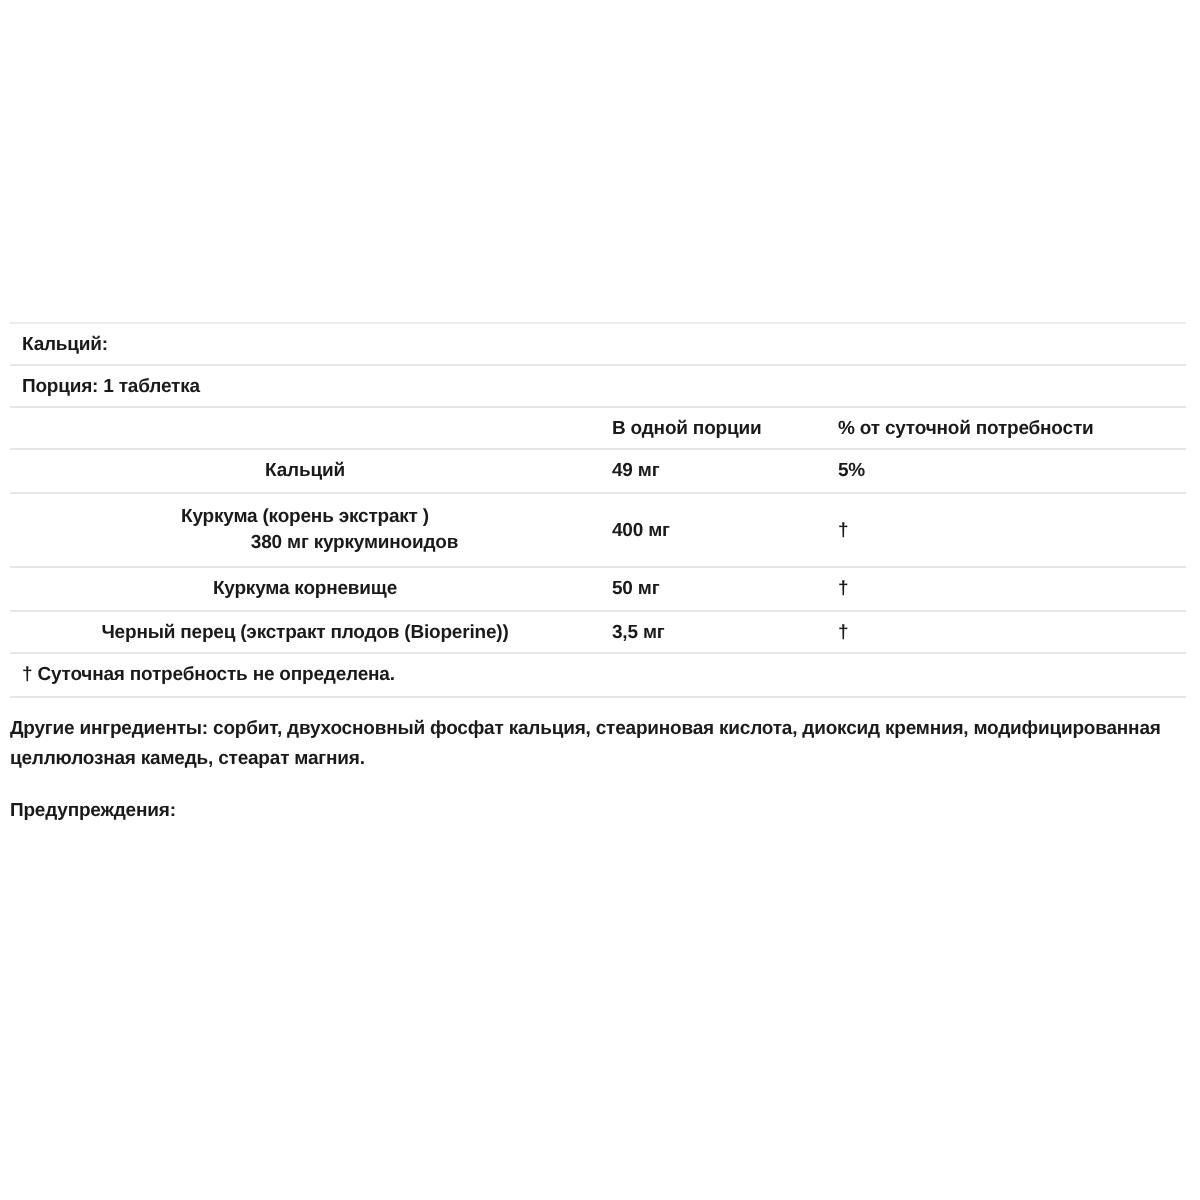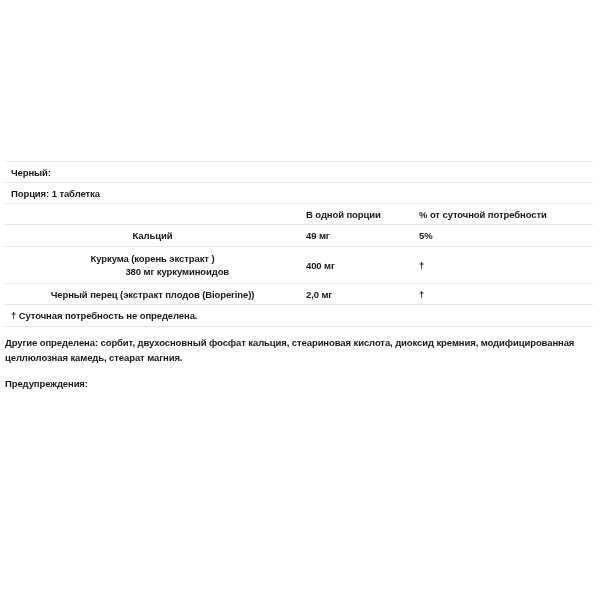--- a/index.html
+++ b/index.html
@@ -53,21 +53,21 @@
       font-weight: bold;
     }
   </style>
 </head>
 <body>
 
 <div class="content">
   <table class="facts">
     <tbody>
         <tr class="h21">
-      <td colspan="3">Черный:</td>
+      <td colspan="3">Кальций:</td>
     </tr>
     <tr class="h21">
       <td colspan="3">Порция: 1 таблетка</td>
     </tr>
     <tr class="h21">
       <td class="c1"></td>
       <td class="c2">В одной порции</td>
       <td class="c3">% от суточной потребности</td>
     </tr>
     <tr class="h22">
@@ -76,28 +76,33 @@
       <td class="c3">5%</td>
     </tr>
     <tr class="h36">
       <td class="c1">
         <div>Куркума (корень экстракт )</div>
         <div style="white-space: pre; margin-left: 47px;"> 380 мг куркуминоидов</div>
       </td>
       <td class="c2">400 мг</td>
       <td class="c3 dagger">†</td>
     </tr>
+    <tr class="h22">
+      <td class="c1">Куркума корневище</td>
+      <td class="c2">50 мг</td>
+      <td class="c3 dagger">†</td>
+    </tr>
     <tr class="h21">
       <td class="c1">Черный перец (экстракт плодов (Bioperine))</td>
-      <td class="c2">2,0 мг</td>
+      <td class="c2">3,5 мг</td>
       <td class="c3 dagger">†</td>
     </tr>
     <tr class="h22">
       <td colspan="3">† Суточная потребность не определена.</td>
     </tr>
   </tbody>
     </table>
 
   <div class="notes">
-    <p>Другие определена: сорбит, двухосновный фосфат кальция, стеариновая кислота, диоксид кремния, модифицированная целлюлозная камедь, стеарат магния.</p>
+    <p>Другие ингредиенты: сорбит, двухосновный фосфат кальция, стеариновая кислота, диоксид кремния, модифицированная целлюлозная камедь, стеарат магния.</p>
     <p>Предупреждения:</p>
   </div>
 </div>
 
 </body></html>

